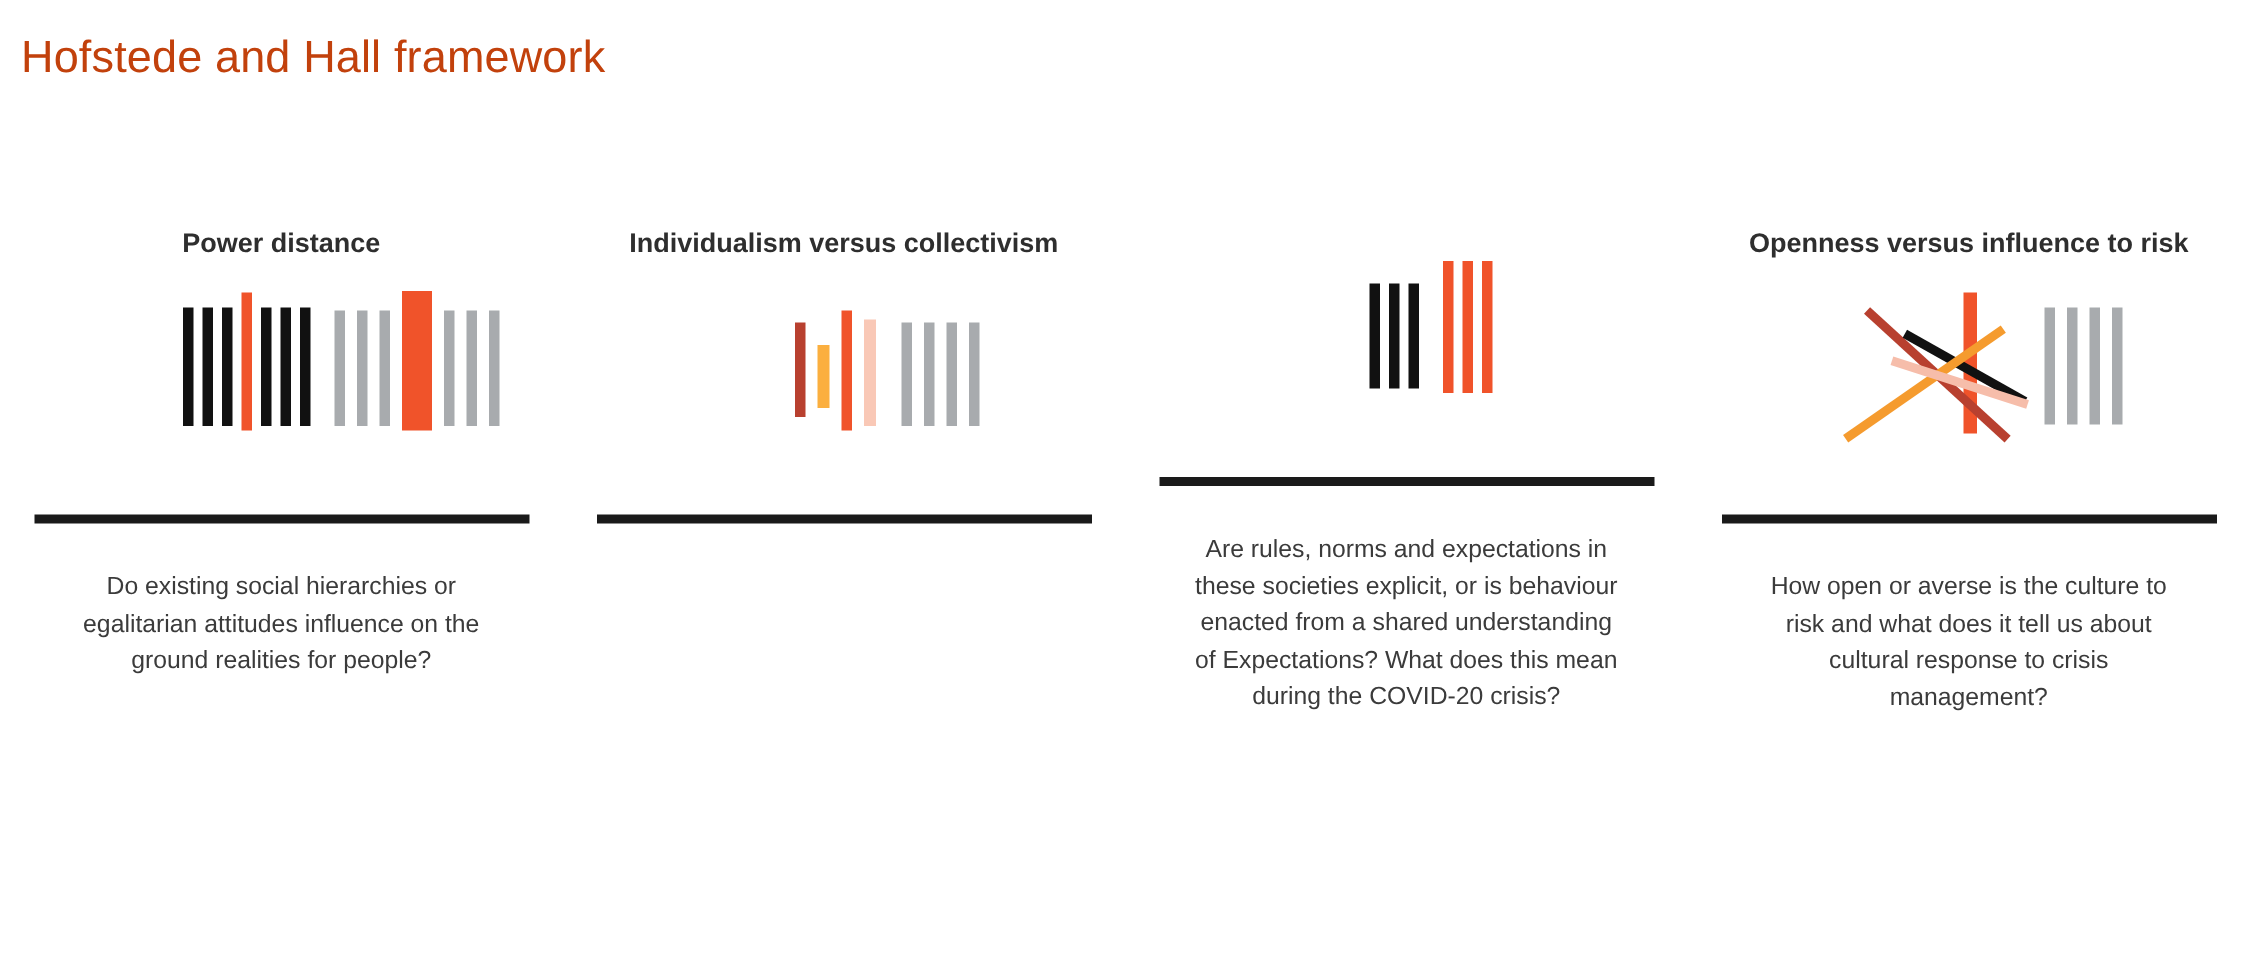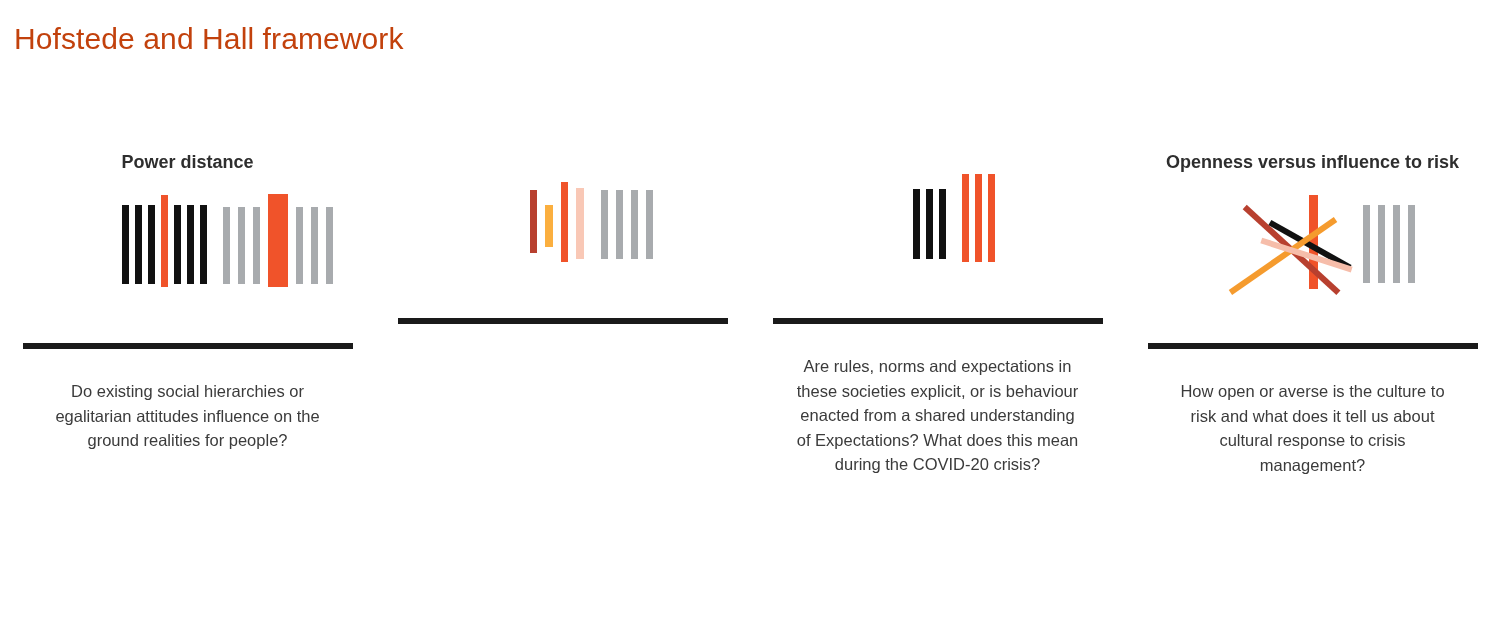--- a/index.html
+++ b/index.html
@@ -111,20 +111,21 @@
         <div class="bar" style="left: 250px; top: 11px; bottom: auto; width: 20px; height: 93px; background: rgb(240, 83, 42);"></div>
         <div class="bar" style="left: 278px; top: 24px; bottom: auto; width: 7px; height: 77px; background: rgb(168, 171, 174);"></div>
         <div class="bar" style="left: 293px; top: 24px; bottom: auto; width: 7px; height: 77px; background: rgb(168, 171, 174);"></div>
         <div class="bar" style="left: 308px; top: 24px; bottom: auto; width: 7px; height: 77px; background: rgb(168, 171, 174);"></div>
       </div>
     <div class="rule" style="background: rgb(26, 26, 26);"></div>
     <div class="col-body">Do existing social hierarchies or egalitarian attitudes influence on the ground realities for people?</div>
   </div>
 
   <div class="column">
+    <div class="col-heading">Individualism versus collectivism</div>
     <div class="icon-area">
         <div class="bar" style="left: 137px; top: 32px; bottom: auto; width: 7px; height: 63px; background: rgb(184, 64, 47);"></div>
         <div class="bar" style="left: 152px; top: 47px; bottom: auto; width: 8px; height: 42px; background: rgb(251, 175, 63);"></div>
         <div class="bar" style="left: 168px; top: 24px; bottom: auto; width: 7px; height: 80px; background: rgb(240, 83, 42);"></div>
         <div class="bar" style="left: 183px; top: 30px; bottom: auto; width: 8px; height: 71px; background: rgb(249, 200, 182);"></div>
         <div class="bar" style="left: 208px; top: 32px; bottom: auto; width: 7px; height: 69px; background: rgb(168, 171, 174);"></div>
         <div class="bar" style="left: 223px; top: 32px; bottom: auto; width: 7px; height: 69px; background: rgb(168, 171, 174);"></div>
         <div class="bar" style="left: 238px; top: 32px; bottom: auto; width: 7px; height: 69px; background: rgb(168, 171, 174);"></div>
         <div class="bar" style="left: 253px; top: 32px; bottom: auto; width: 7px; height: 69px; background: rgb(168, 171, 174);"></div>
       </div>

